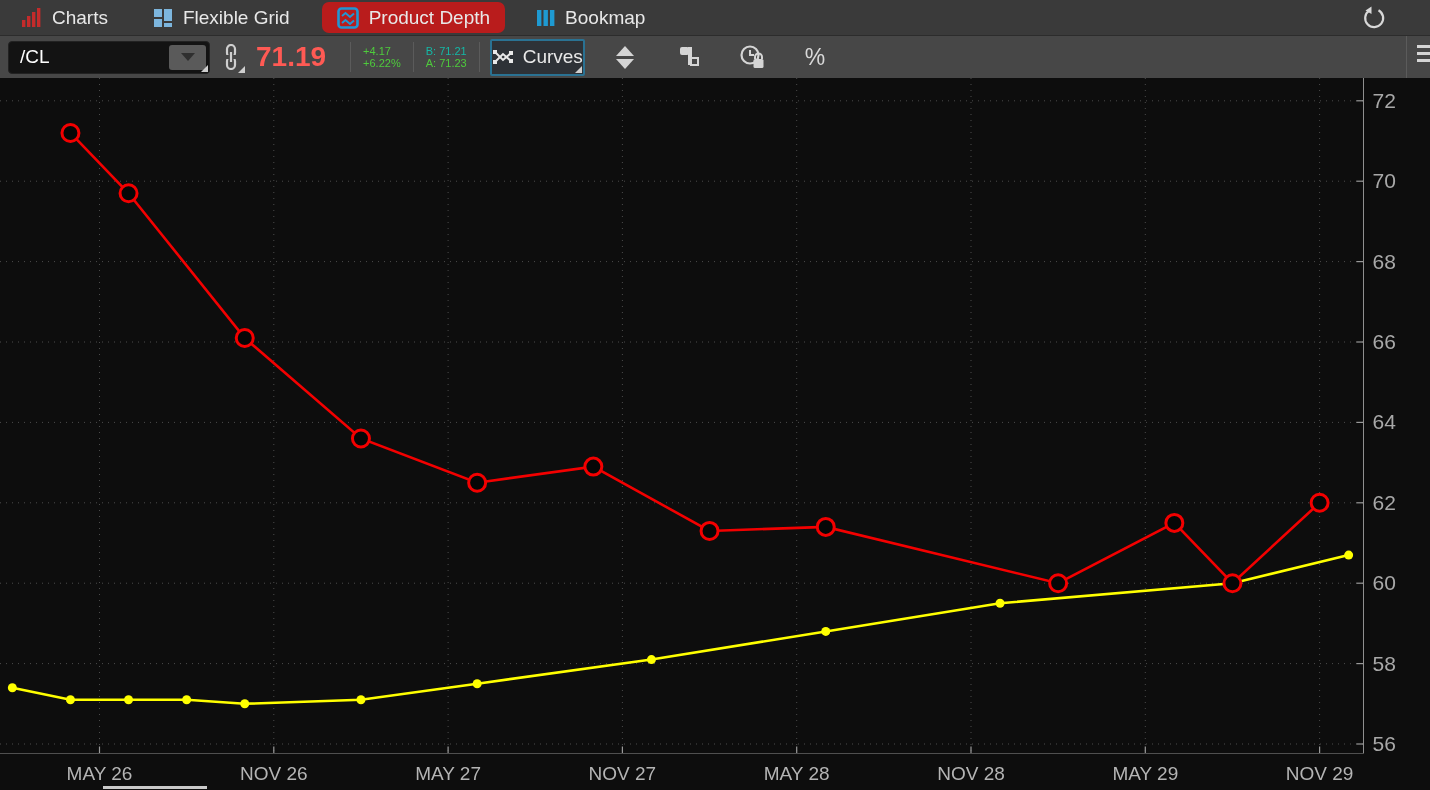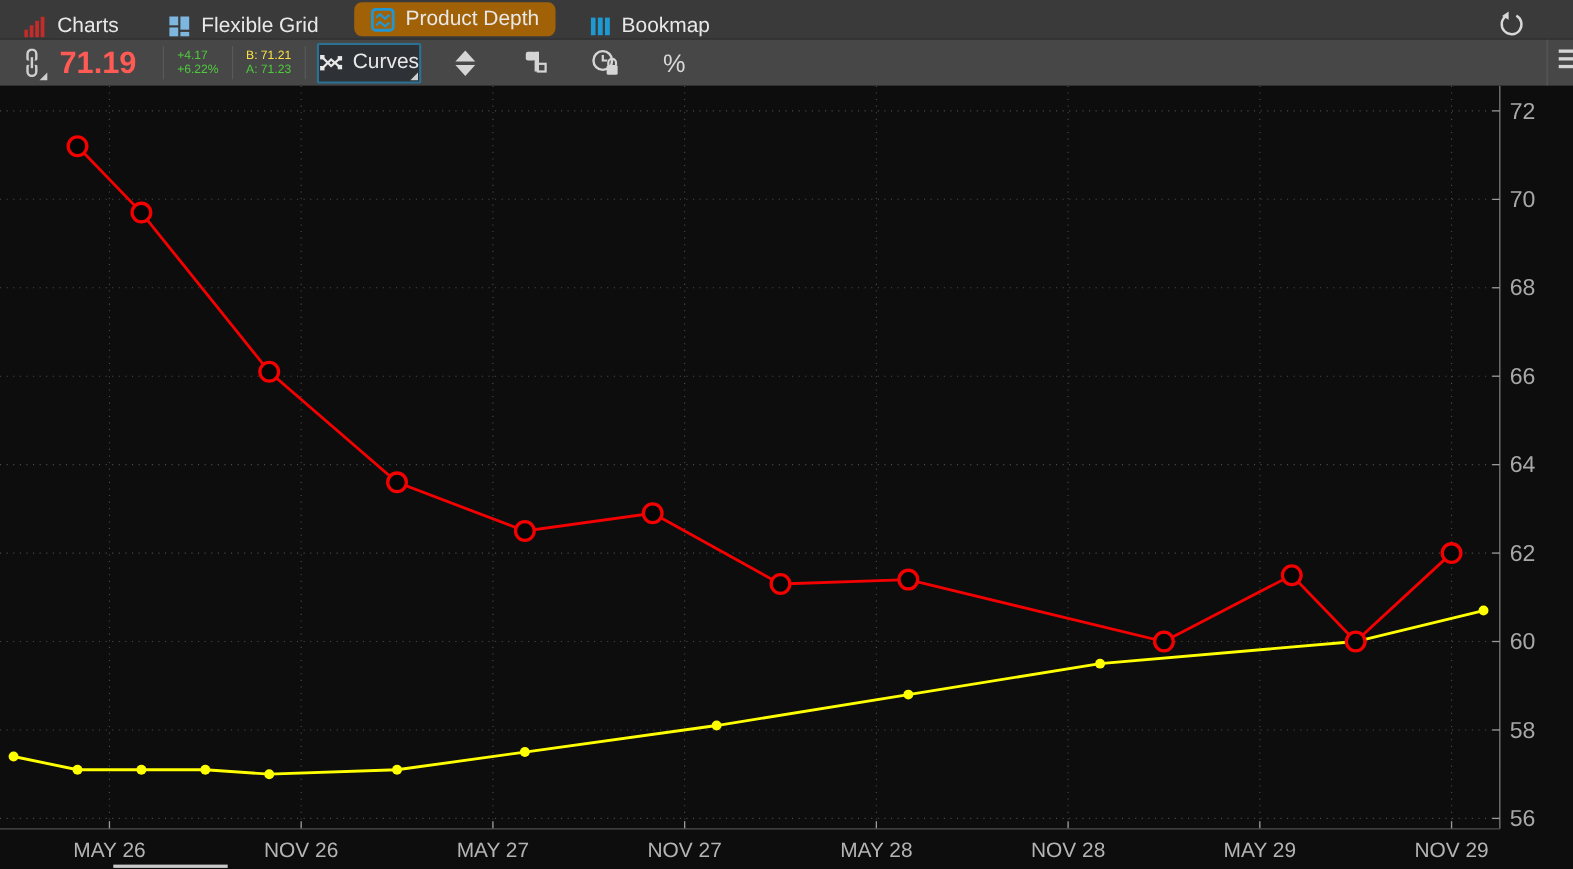--- a/index.html
+++ b/index.html
@@ -1,22 +1,22 @@
 <!DOCTYPE html>
 <html><head>
 <meta charset="utf-8">
 <style>
   html,body{margin:0;padding:0;background:#0d0d0d;width:1430px;height:790px;overflow:hidden;
     font-family:"Liberation Sans",sans-serif;-webkit-font-smoothing:antialiased;}
   *{box-sizing:border-box;}
 
   
-  .tab-bar{height:36px;background:#3a3a3a;display:flex;align-items:flex-end;border-bottom:1px solid #2c2c2c;}
+  .tab-bar{height:36px;background:#3a3a3a;display:flex;align-items:center;border-bottom:1px solid #2c2c2c;}
   .tab{display:flex;align-items:center;gap:10px;padding:0 22px;color:#e8e8e8;font-size:19px;cursor:default;}
-  .tab.active{background:#a16207;border-radius:7px;margin:2px 9px;padding:0 15px;height:31px;align-self:center;}
+  .tab.active{background:#b91c1c;border-radius:7px;margin:2px 9px;padding:0 15px;height:31px;align-self:center;}
   .tdiv{width:1px;background:#4e4e4e;}
   .tb-spacer{flex:1;}
   .icon-btn{display:flex;align-items:center;justify-content:center;border:none;background:transparent;padding:0;}
   .refresh-btn{width:66px;}
   .edge-col{width:23px;overflow:hidden;position:relative;}
   .edge-col svg{position:absolute;left:9px;top:8px;}
 
   
   .toolbar{height:42px;background:#474747;display:flex;align-items:center;padding-left:8px;}
   .symbol-box{width:202px;height:33px;background:#131313;border:1px solid #222;border-radius:4px;
@@ -26,21 +26,21 @@
     border-radius:3px;display:flex;align-items:center;justify-content:center;}
   .symbol-dd .tri{width:0;height:0;border-left:7px solid transparent;border-right:7px solid transparent;
     border-top:8px solid #2f2f2f;}
   .corner{position:absolute;right:1px;bottom:1px;width:0;height:0;
     border-bottom:7px solid #cfcfcf;border-left:7px solid transparent;}
   .link-wrap{position:relative;width:30px;height:34px;display:flex;align-items:center;justify-content:center;margin-left:6px;}
   .last-price{color:#ff5a54;font-size:28px;font-weight:bold;margin:0 24px 0 10px;}
   .vdiv{width:1px;height:30px;background:#5b5b5b;}
   .stack{display:flex;flex-direction:column;justify-content:center;line-height:1.12;font-size:11px;margin:0 12px;}
   .green{color:#4ecb3c;}
-  .red{color:#fde047;}
+  .red{color:#14b8a6;}
   .txt-btn{background:transparent;border:none;color:#e8e8e8;font-size:19px;padding:0 19px;height:42px;}
   .txt-btn.selected{background:#5c5c5e;color:#f2f2f2;}
   .curves-btn{display:flex;align-items:center;gap:9px;background:#2e3237;border:2px solid #2a7293;
     color:#e8e8e8;font-size:19px;height:37px;padding:0 0;margin-left:10px;position:relative;border-radius:2px;}
   .tool-ic{width:52px;height:42px;}
   .pct{color:#d8d8d8;font-size:23px;}
   .tb2-spacer{flex:1;}
   .vdiv-full{width:1px;height:42px;background:#5b5b5b;}
 
   
@@ -109,20 +109,27 @@
   </button>
   <div class="tdiv"></div>
   <div class="edge-col">
     <svg width="30" height="18" viewBox="0 0 30 18">
       <rect x="1" y="1" width="15" height="15" fill="none" stroke="#e4e4e4" stroke-width="2.4"></rect>
     </svg>
   </div>
 </div>
 
 <div class="toolbar">
+  <div class="symbol-box">
+    <span class="symbol-text">/CL</span>
+    <button class="symbol-dd">
+        <span class="tri"></span>
+      </button>
+    <span class="corner"></span>
+  </div>
   <div class="link-wrap">
     <svg width="14" height="26" viewBox="0 0 14 26">
       <rect x="3" y="1" width="8" height="12" rx="4" fill="none" stroke="#cfcfcf" stroke-width="2.2"></rect>
       <rect x="3" y="13" width="8" height="12" rx="4" fill="none" stroke="#cfcfcf" stroke-width="2.2"></rect>
       <rect x="2" y="11" width="10" height="4" fill="#474747"></rect>
       <rect x="5.9" y="8" width="2.2" height="10" fill="#cfcfcf"></rect>
     </svg>
     <span class="corner"></span>
   </div>
   <span class="last-price">71.19</span>

